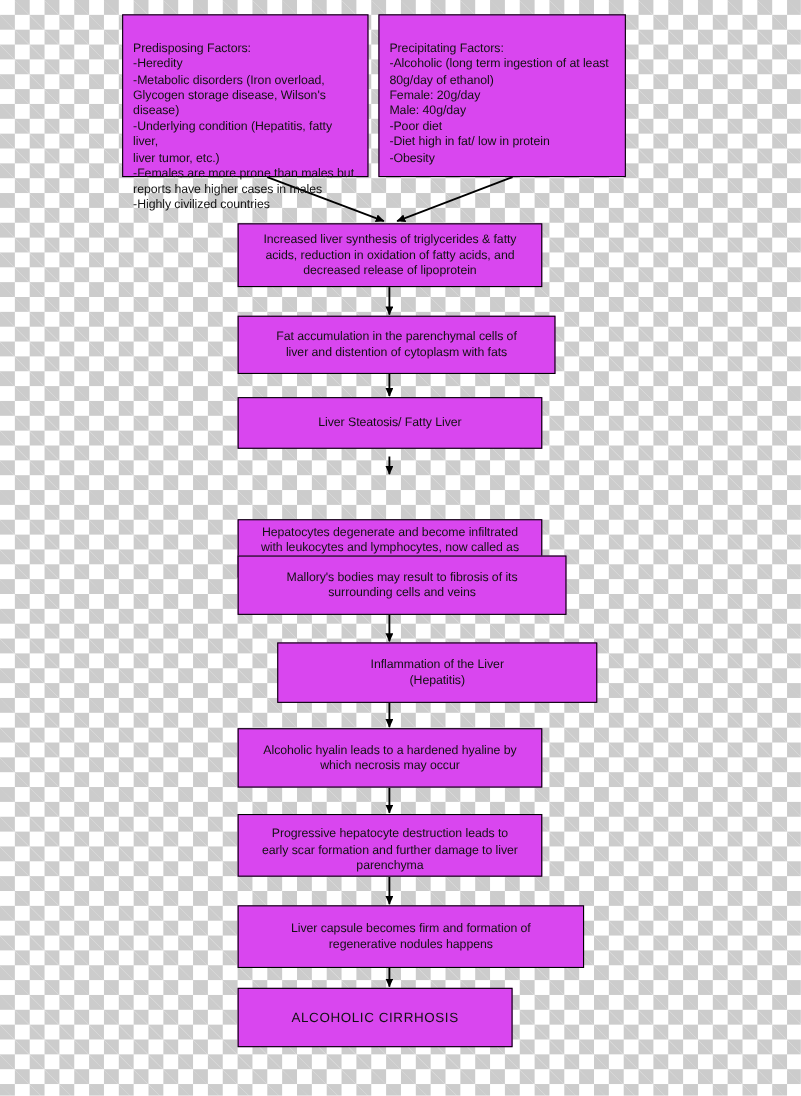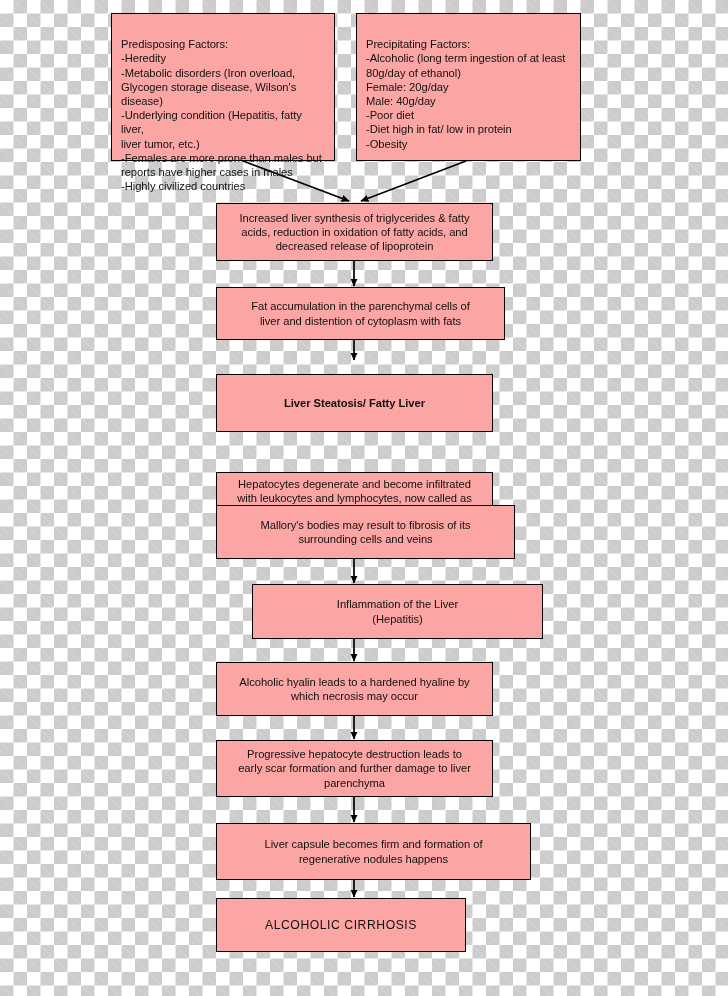--- a/index.html
+++ b/index.html
@@ -28,21 +28,21 @@
     position: absolute;
     left: 0;
     top: 0;
     width: 728px;
     height: 996px;
     pointer-events: none;
   }
   .node {
     position: absolute;
     box-sizing: border-box;
-    background: #fca5a5;
+    background: #d946ef;
     border: 1.6px solid #000000;
     color: #111111;
     font-size: 11.2px;
     line-height: 14.2px;
     letter-spacing: -0.05px;
     z-index: 2;
   }
   
   .node.factors {
     text-align: left;
@@ -98,62 +98,62 @@
 -Heredity
 -Metabolic disorders (Iron overload,
 Glycogen storage disease, Wilson's
 disease)
 -Underlying condition (Hepatitis, fatty liver,
 liver tumor, etc.)
 -Females are more prone than males but
 reports have higher cases in males
 -Highly civilized countries</span>
   </div>
-  <div class="node factors" style="left: 356px; top: 13px; width: 225px; height: 148px;">
+  <div class="node factors" style="left: 344px; top: 13px; width: 225px; height: 148px;">
     <span class="txt">Precipitating Factors:
 -Alcoholic (long term ingestion of at least
 80g/day of ethanol)
 Female: 20g/day
 Male: 40g/day
 -Poor diet
 -Diet high in fat/ low in protein
 -Obesity</span>
   </div>
 
   <div id="chain">
       <div class="node step" style="left: 216px; top: 203px; width: 277px; height: 58px;">
         <span class="txt">Increased liver synthesis of triglycerides &amp; fatty
 acids, reduction in oxidation of fatty acids, and
 decreased release of lipoprotein</span>
       </div>
       <div class="node step" style="left: 216px; top: 287px; width: 289px; height: 53px;">
         <span class="txt">Fat accumulation in the parenchymal cells of
 liver and distention of cytoplasm with fats</span>
       </div>
-      <div class="node step" style="left: 216px; top: 374px; width: 277px; height: 58px; font-weight: bold;">
+      <div class="node step" style="left: 216px; top: 361px; width: 277px; height: 47px;">
         <span class="txt">Liver Steatosis/ Fatty Liver</span>
       </div>
       <div class="node step" style="left: 216px; top: 432px; width: 277px; height: 53px; margin-top: 40px;">
         <span class="txt">Hepatocytes degenerate and become infiltrated
 with leukocytes and lymphocytes, now called as
 Mallory's Bodies or alcoholic hyalin</span>
       </div>
       <div class="node step" style="left: 216px; top: 505px; width: 299px; height: 54px;">
         <span class="txt">Mallory's bodies may result to fibrosis of its
 surrounding cells and veins</span>
       </div>
       <div class="node step" style="left: 216px; top: 584px; width: 291px; height: 55px; margin-left: 36px;">
         <span class="txt">Inflammation of the Liver
 (Hepatitis)</span>
       </div>
       <div class="node step" style="left: 216px; top: 662px; width: 277px; height: 54px;">
         <span class="txt">Alcoholic hyalin leads to a hardened hyaline by
 which necrosis may occur</span>
       </div>
-      <div class="node step" style="left: 216px; top: 740px; width: 277px; height: 57px;">
+      <div class="node step" style="left: 216px; top: 740px; width: 277px; height: 57px; align-items: flex-end;">
         <span class="txt">Progressive hepatocyte destruction leads to
 early scar formation and further damage to liver
 parenchyma</span>
       </div>
       <div class="node step" style="left: 216px; top: 823px; width: 315px; height: 57px; justify-content: center;">
         <span class="txt">Liver capsule becomes firm and formation of
 regenerative nodules happens</span>
       </div>
       <div class="node step terminal" style="left: 216px; top: 898px; width: 250px; height: 54px;">
         <span class="txt">ALCOHOLIC CIRRHOSIS</span>

